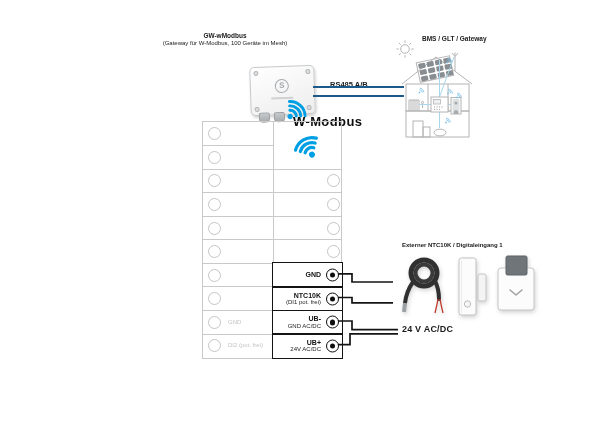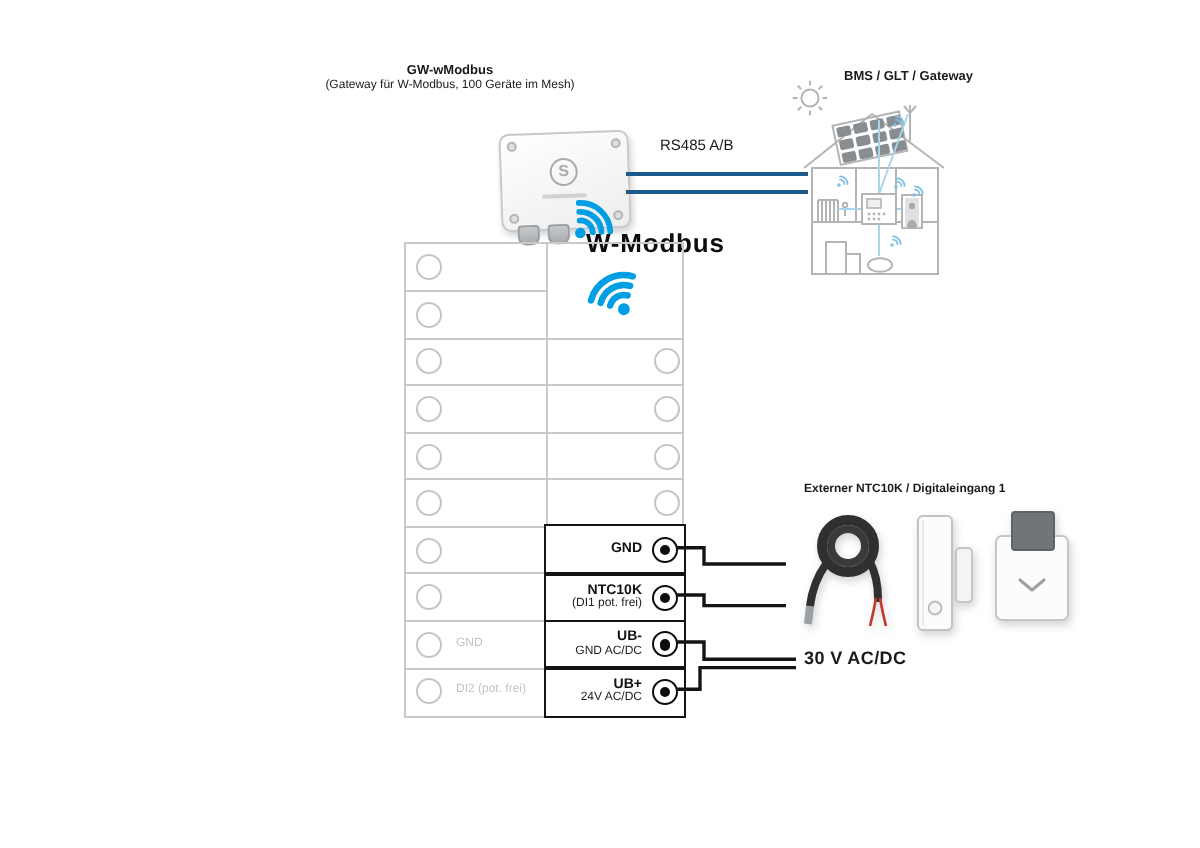--- a/index.html
+++ b/index.html
@@ -17,21 +17,21 @@
           border:1px solid #c6c8ca;border-radius:5px;box-shadow:1px 2px 3px rgba(0,0,0,.18);
           transform:rotate(-2deg);}
   .screw{position:absolute;width:5px;height:5px;border-radius:50%;background:#dcdedf;border:1px solid #b3b6b8;box-sizing:border-box;}
   .logo{position:absolute;left:24px;top:12px;width:14px;height:14px;border:1.4px solid #a6abaf;border-radius:50%;
         box-sizing:border-box;font-size:8px;font-weight:bold;color:#a6abaf;text-align:center;line-height:11px;}
   .label-line{position:absolute;left:20px;top:30px;width:22px;height:2px;background:#cfd1d2;}
   .gland{position:absolute;bottom:-8px;width:11px;height:10px;background:linear-gradient(#c6c9cb,#a9acae);
          border:1px solid #9b9ea0;border-radius:2px 2px 4px 4px;box-sizing:border-box;}
 
   
-  .bus-label{left:330px;top:68px;font-size:7.5px;font-weight:normal;}
+  .bus-label{left:330px;top:80px;font-size:7.5px;font-weight:bold;}
   .bus-line{height:2px;background:#1d5a8c;width:91px;left:313px;}
 
   
   .wmod{left:293px;top:114px;font-size:13px;font-weight:bold;letter-spacing:.4px;color:#0d0d0d;}
 
   
   .bms{left:422px;top:35px;font-size:6.5px;font-weight:bold;}
 
   
   #terminal-table{left:202px;top:121px;width:138px;height:236px;border:1px solid #c9c9c9;box-sizing:content-box;}
@@ -275,13 +275,13 @@
   <rect x="26" y="17" width="8" height="27" rx="2" fill="#f4f4f4" stroke="#c6c6c6"></rect>
 </svg>
 
 <svg class="abs sensor-img" style="left:495px;top:255px" width="43" height="59" viewBox="0 0 43 59">
   <rect x="9" y="15" width="25" height="5" fill="#b9b9b9"></rect>
   <rect x="3" y="13" width="36" height="42" rx="3" fill="#fcfcfc" stroke="#c6c6c6"></rect>
   <rect x="11" y="1" width="21" height="19" rx="1.5" fill="#70757a" stroke="#5f6468"></rect>
   <path d="M15,35 L21,40 L27,35" fill="none" stroke="#a2a2a2" stroke-width="1.6" stroke-linecap="round" stroke-linejoin="round"></path>
 </svg>
 
-<div class="abs power-label">30 V AC/DC</div>
+<div class="abs power-label">24 V AC/DC</div>
 
 </body></html>

